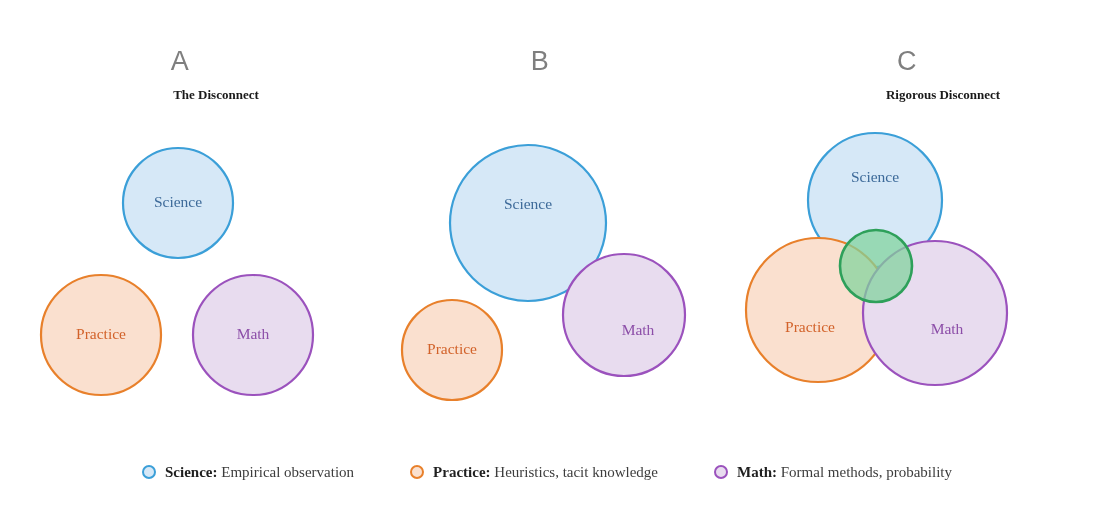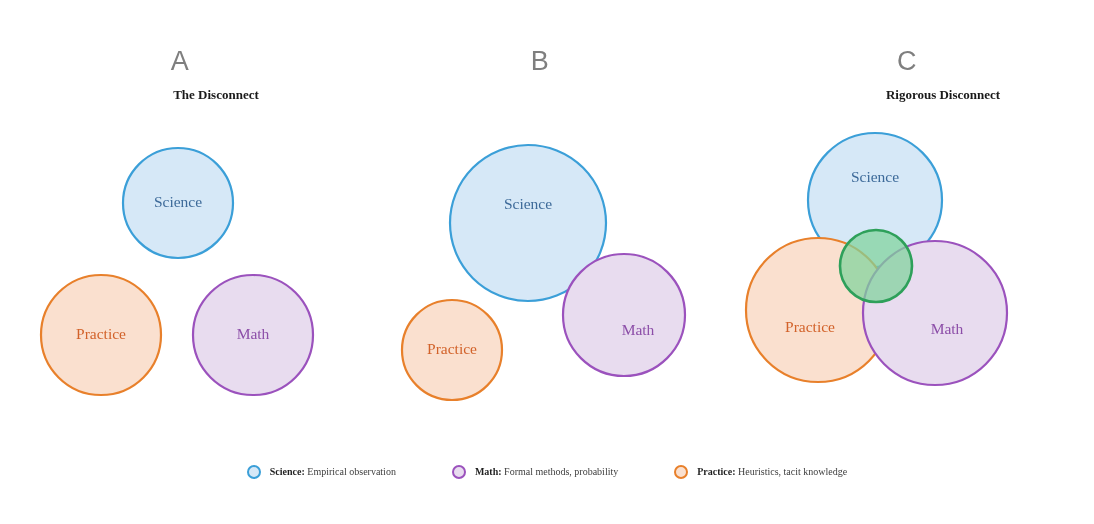--- a/index.html
+++ b/index.html
@@ -98,21 +98,21 @@
     border-radius: 50%;
     box-sizing: border-box;
     flex: 0 0 auto;
   }
   .sw-science  { background: #d6e8f7; border: 2.6px solid #3b9fd8; }
   .sw-practice { background: #fae0cf; border: 2.6px solid #e8802b; }
   .sw-math     { background: #e8dcef; border: 2.6px solid #9b52bd; }
 
   .legend-text {
     font-family: "Liberation Serif", serif;
-    font-size: 10px;
+    font-size: 15px;
     color: #3d3d3d;
     line-height: 1;
   }
   .legend-text b {
     color: #1f1f1f;
     font-weight: bold;
   }
 </style>
 </head>
 <body>
@@ -166,26 +166,26 @@
 
   <div class="legend">
 
     <div class="legend-item">
       <span class="legend-swatch sw-science"></span>
       <span class="legend-text"><b>Science:</b>
         <span>Empirical observation</span></span>
     </div>
 
     <div class="legend-item">
+      <span class="legend-swatch sw-practice"></span>
+      <span class="legend-text"><b>Practice:</b>
+        <span>Heuristics, tacit knowledge</span></span>
+    </div>
+
+    <div class="legend-item">
       <span class="legend-swatch sw-math"></span>
       <span class="legend-text"><b>Math:</b>
         <span>Formal methods, probability</span></span>
-    </div>
-
-    <div class="legend-item">
-      <span class="legend-swatch sw-practice"></span>
-      <span class="legend-text"><b>Practice:</b>
-        <span>Heuristics, tacit knowledge</span></span>
     </div>
 
   </div>
 
 </div>
 
 </body></html>

